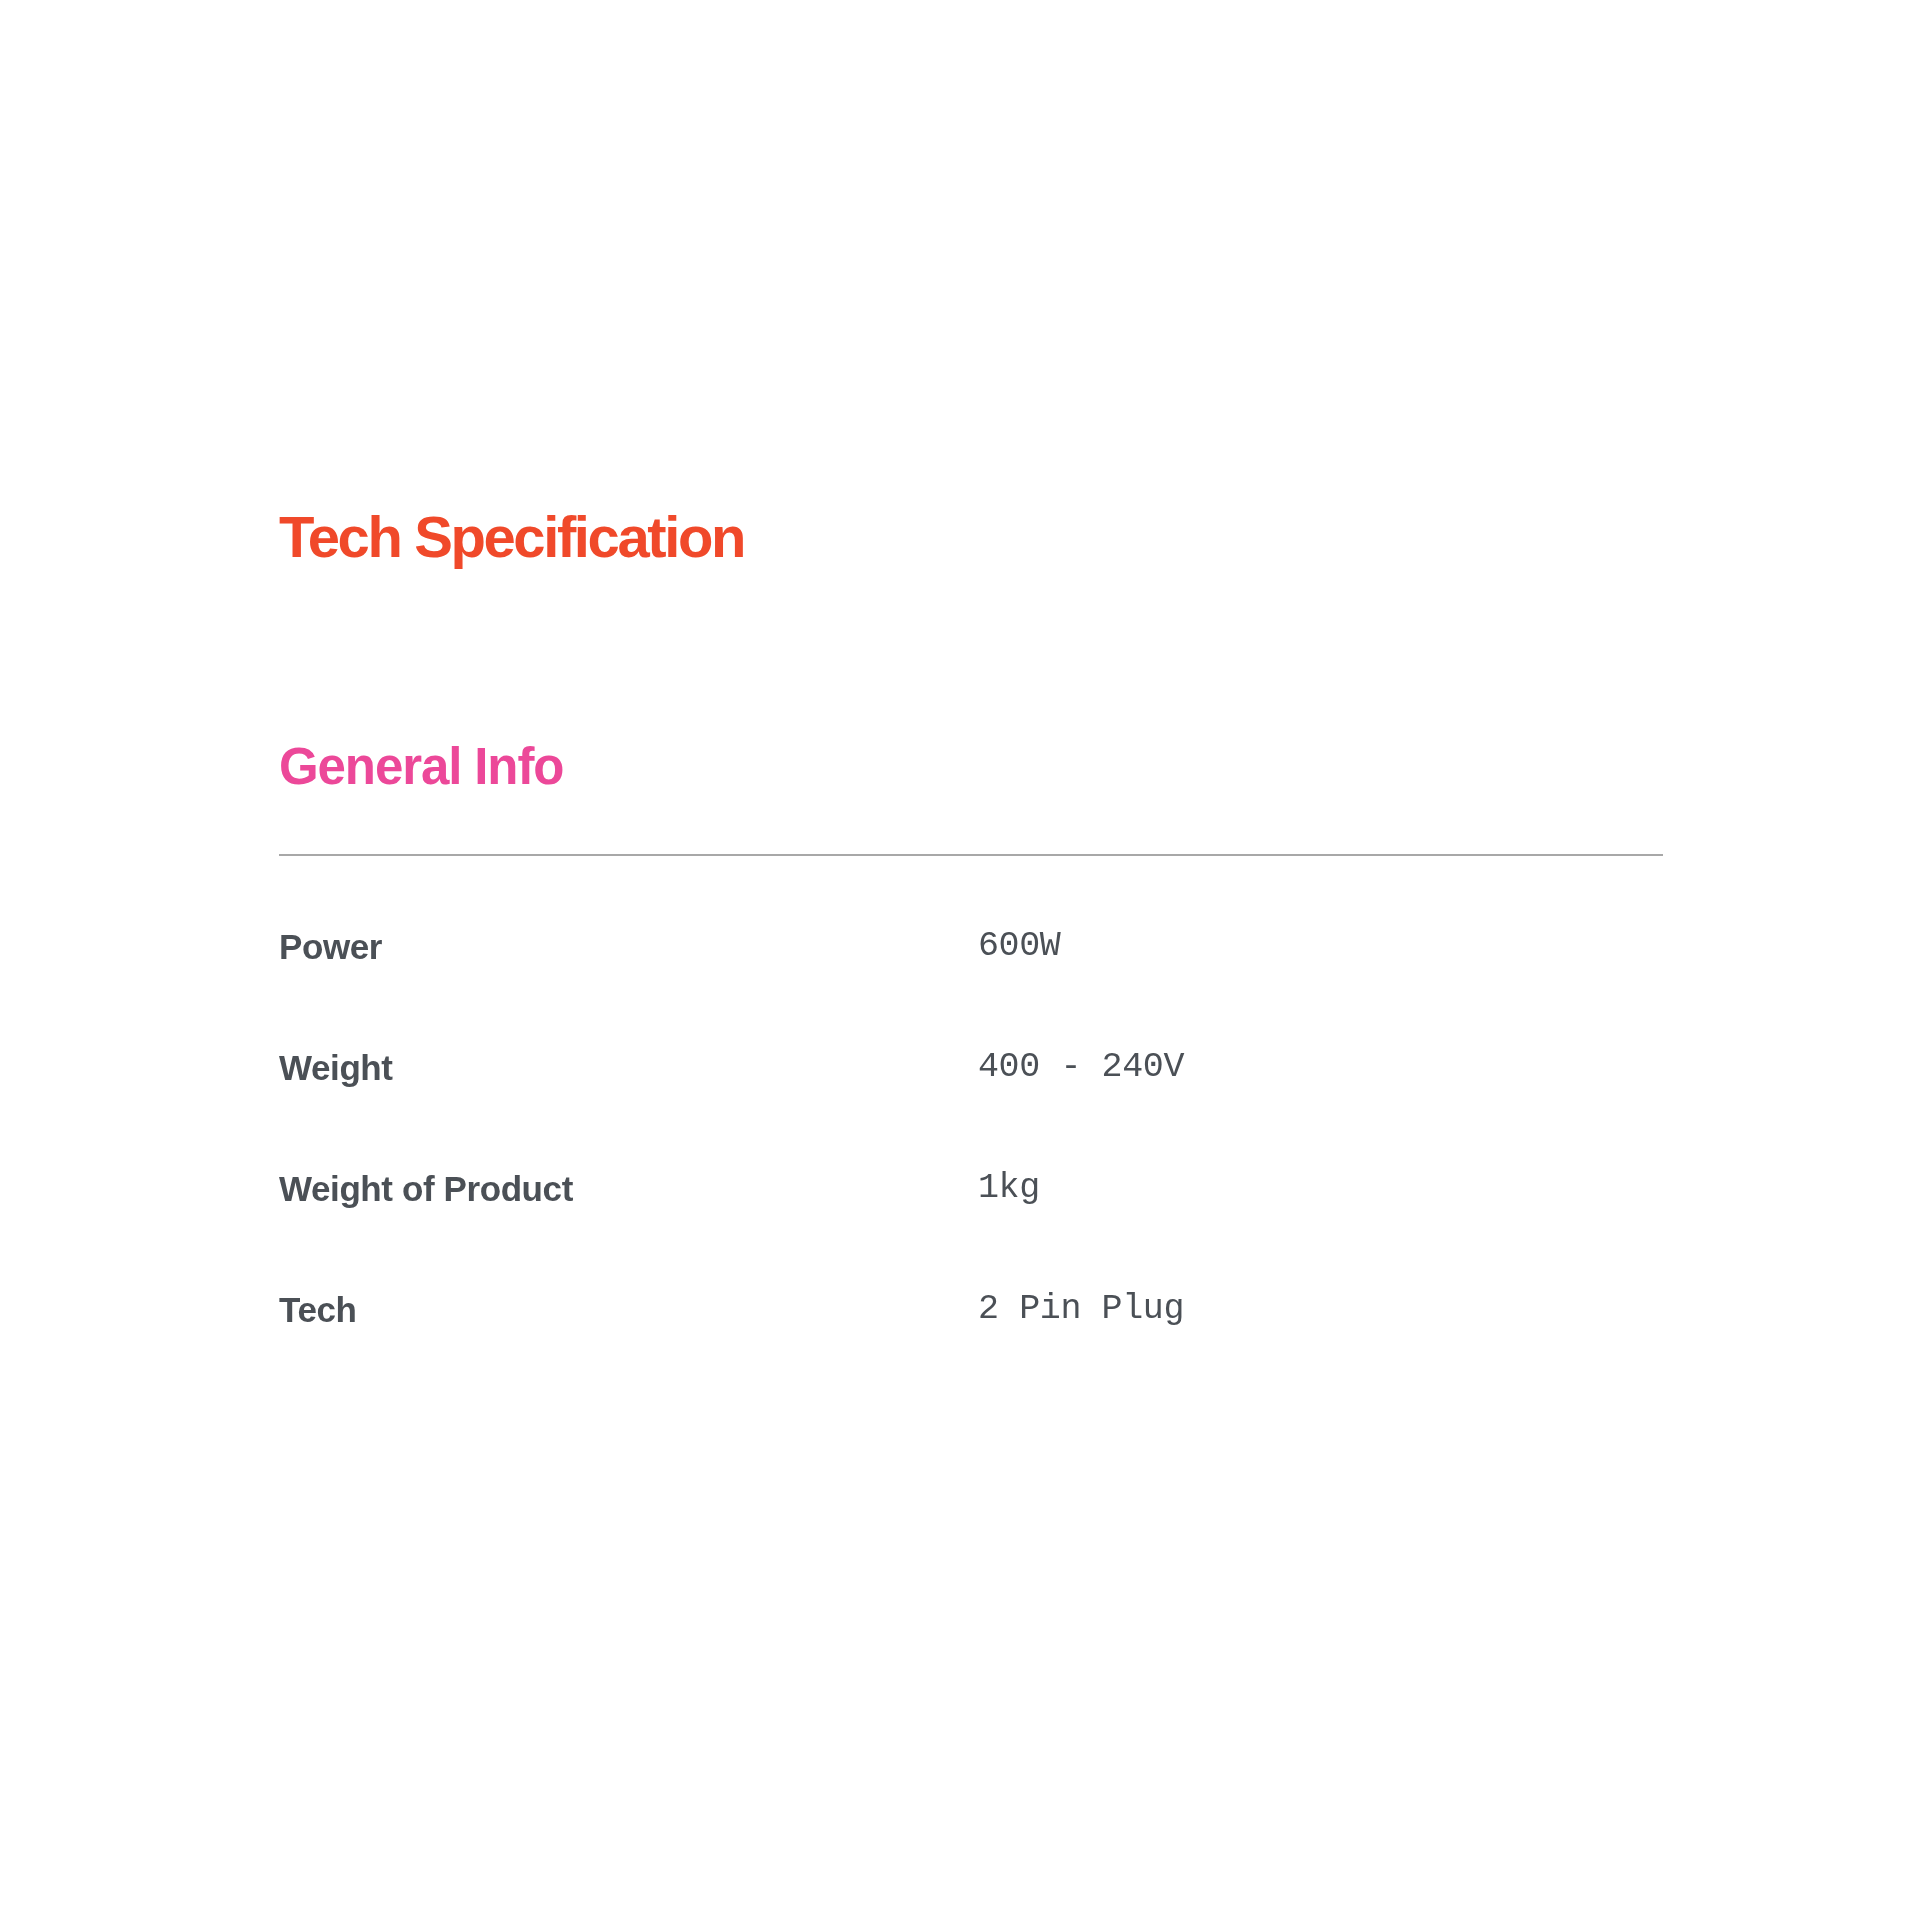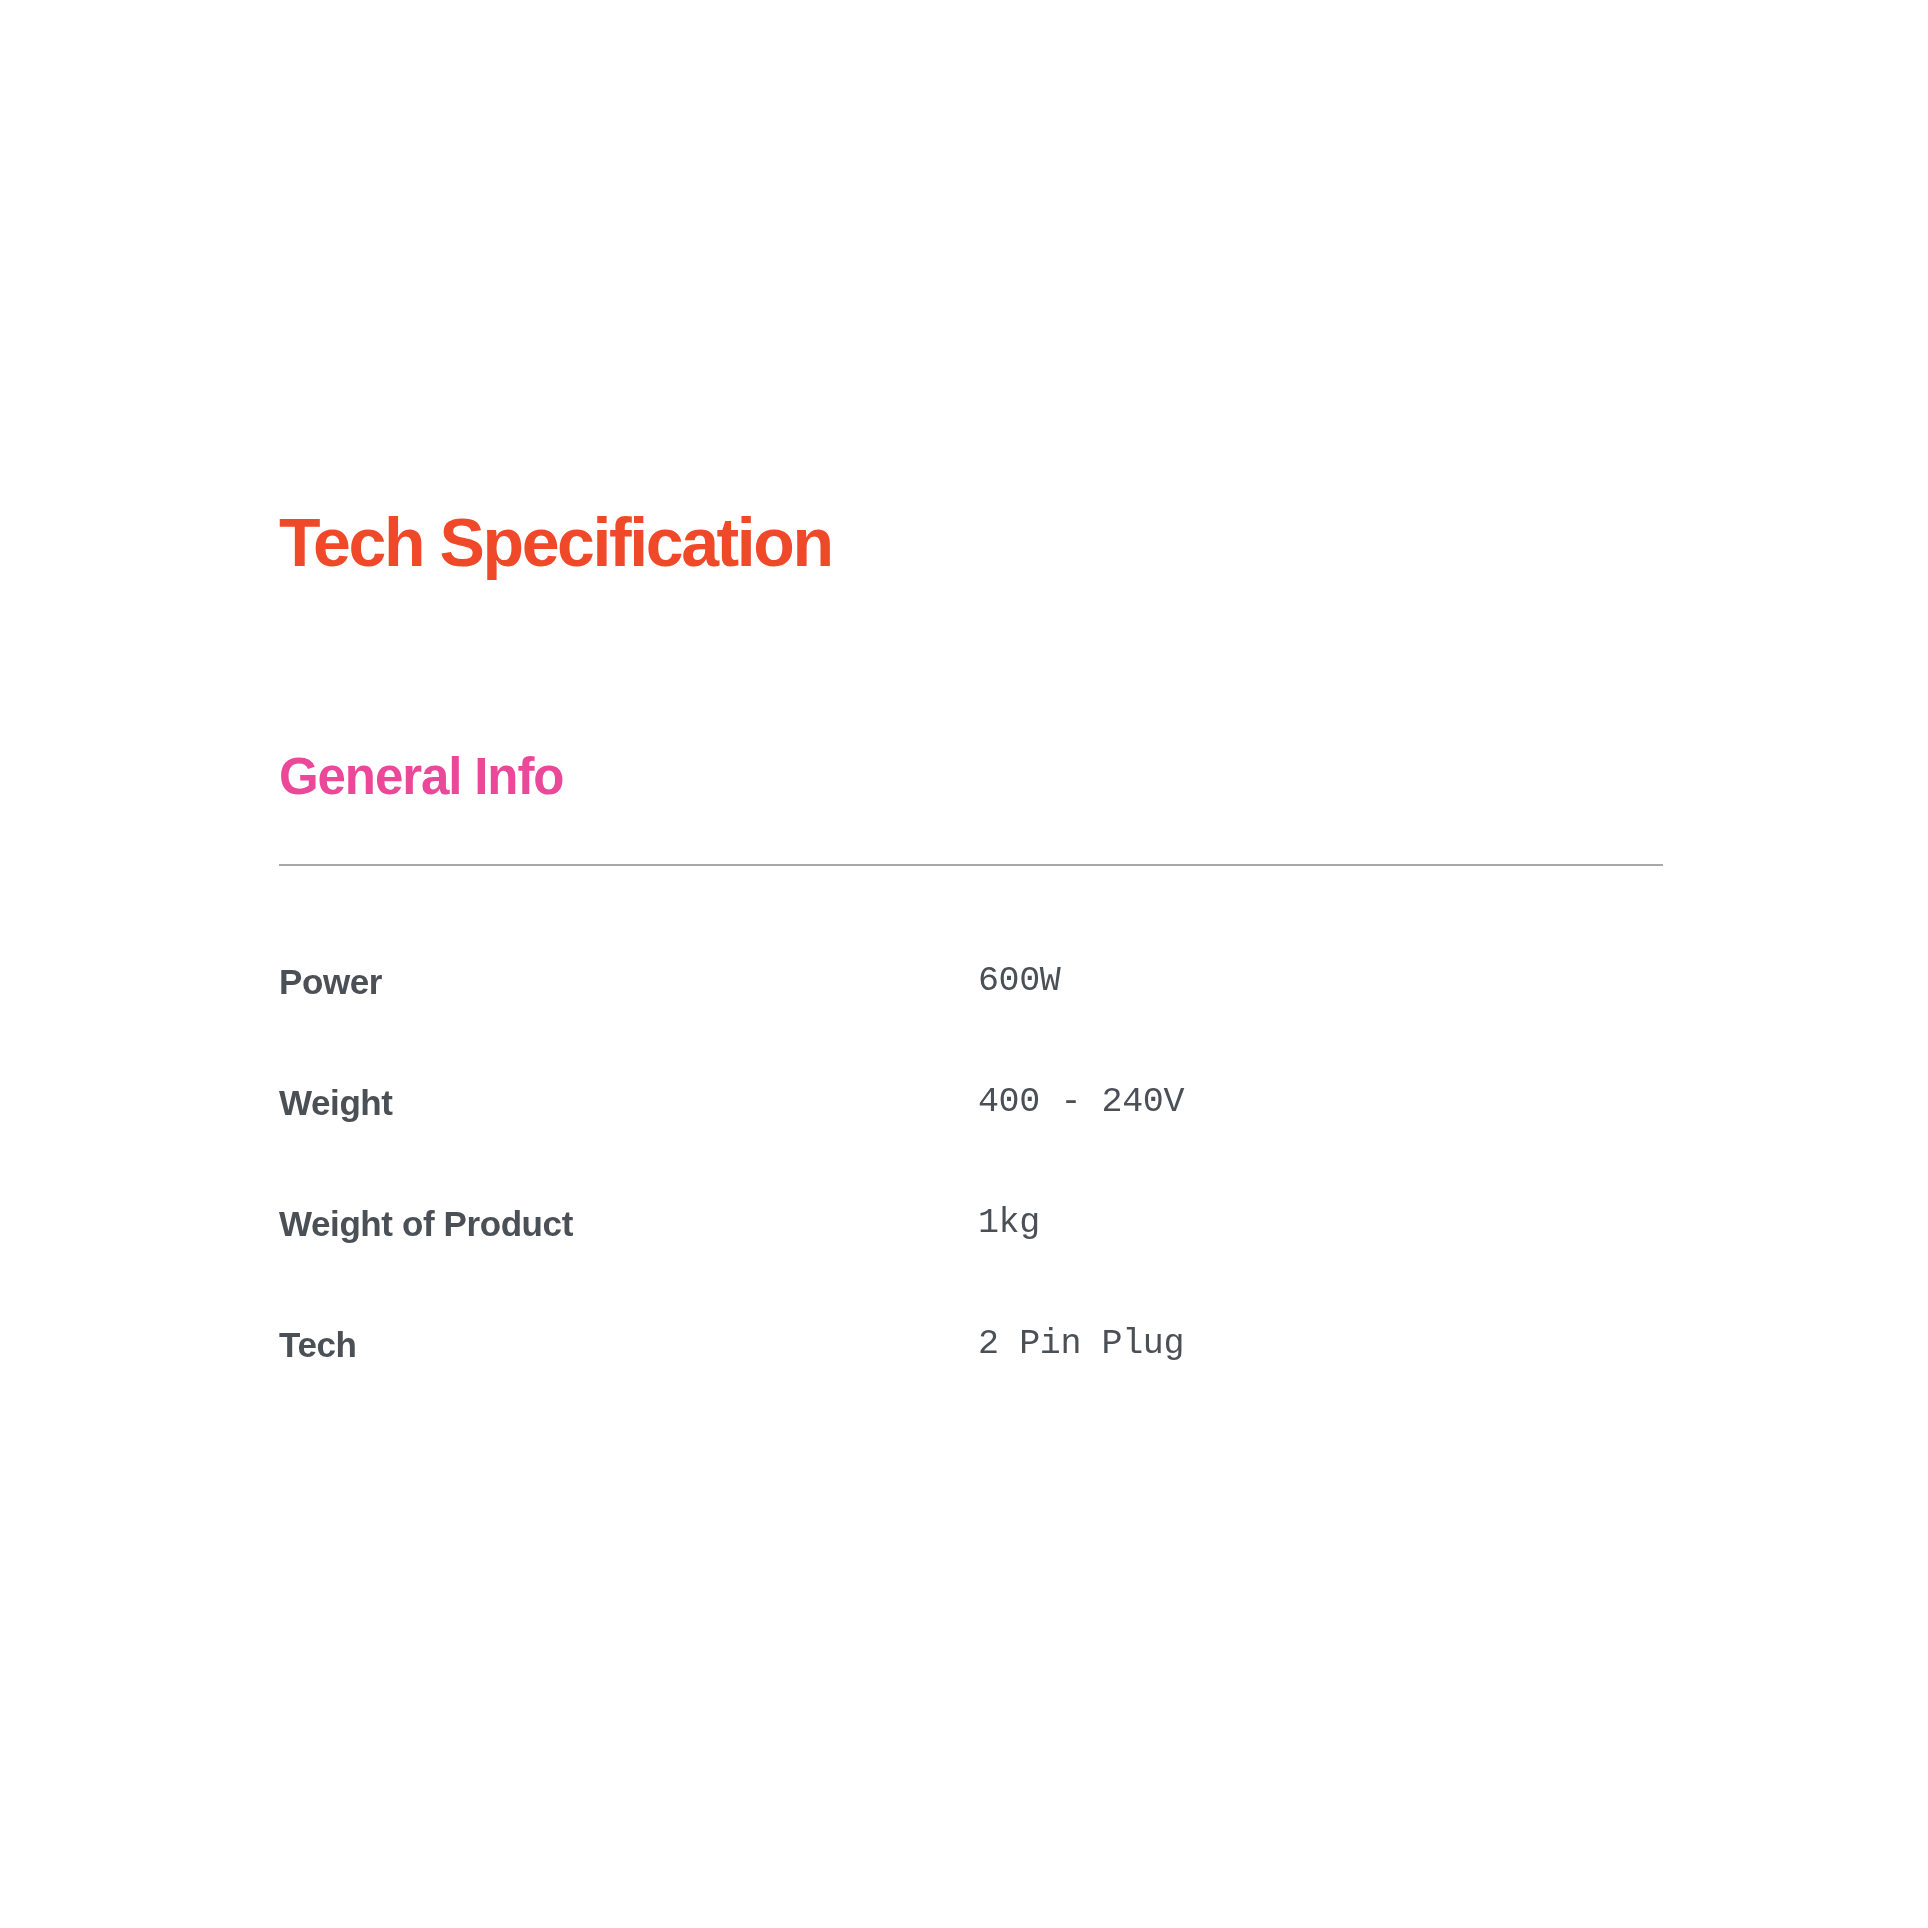--- a/index.html
+++ b/index.html
@@ -24,21 +24,21 @@
 
   
   .spec-section {
     position: absolute;
     left: 279px;
     top: 508px;
     width: 1384px;
   }
 
   .spec-title {
-    font-size: 68px;
+    font-size: 58px;
     font-weight: 700;
     line-height: 1.0;
     letter-spacing: -2.4px;
     color: #f0492a;
     margin: 0;
     padding: 0;
     white-space: nowrap;
   }
 
   .section-heading {
@@ -55,21 +55,21 @@
   .section-divider {
     margin-top: 62px;
     width: 1384px;
     height: 0;
     border: 0;
     border-top: 2.8px solid #a8a8a8;
   }
 
   
   .spec-table {
-    margin-top: 98px;
+    margin-top: 73px;
     width: 100%;
     border-collapse: collapse;
   }
 
   .spec-table tr {
     height: 121px;
     vertical-align: top;
   }
 
   .spec-row-label,

